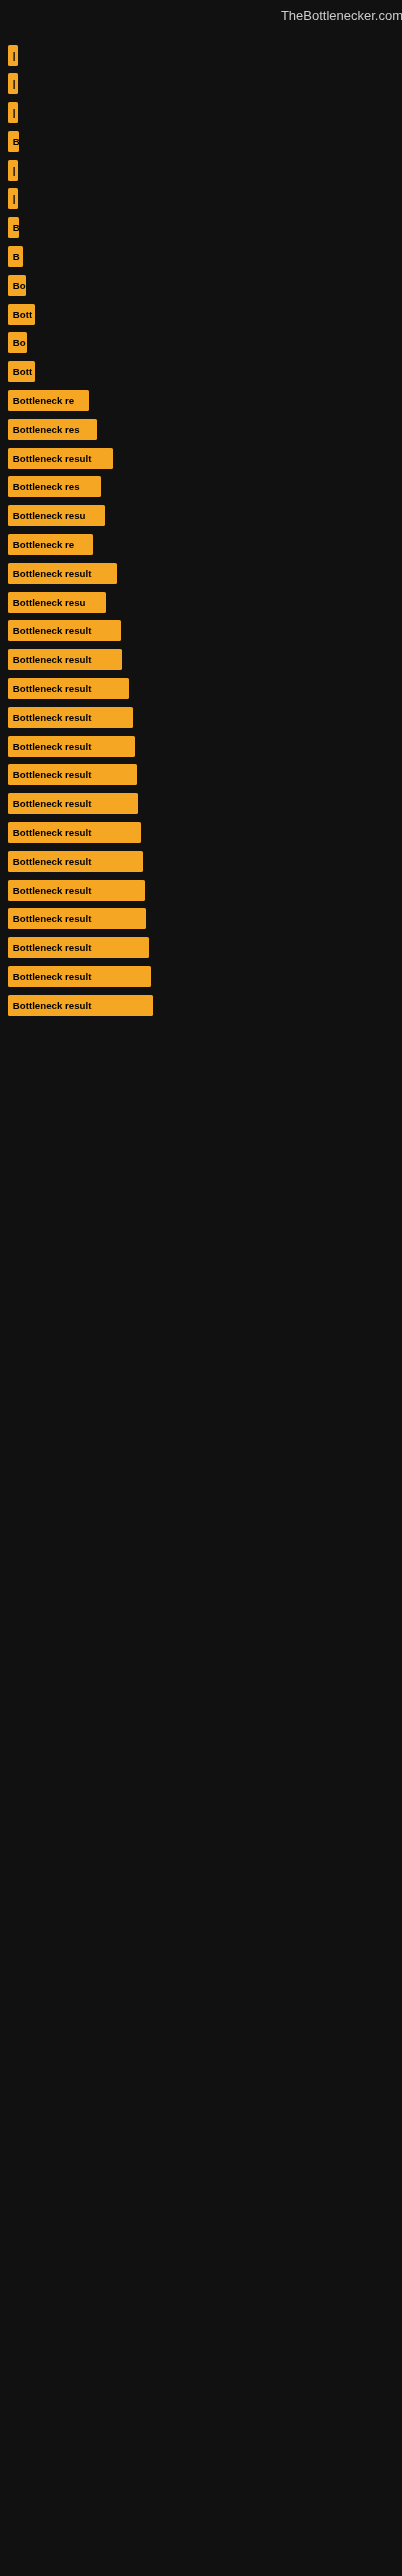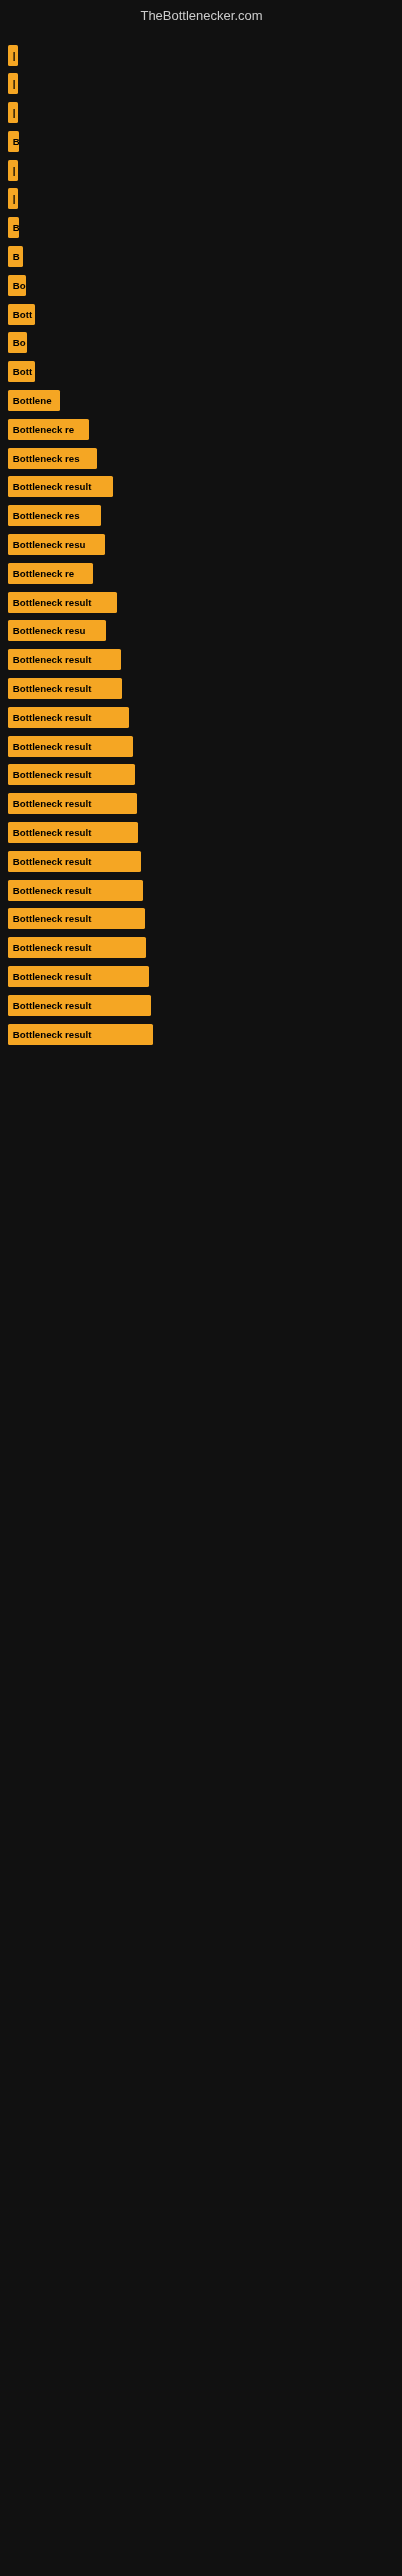--- a/index.html
+++ b/index.html
@@ -10,21 +10,21 @@
     body {
       width: 403px;
       min-height: 2576px;
       background-color: #111111;
       font-family: Arial, sans-serif;
       position: relative;
     }
     .site-title {
       color: #cccccc;
       font-size: 13px;
-      text-align: center;
+      text-align: right;
       padding: 8px 0 4px 0;
     }
     .bars-container {
       display: flex;
       flex-direction: column;
       padding: 16px 8px 8px 8px;
       gap: 0px;
     }
     .bar-row {
       display: flex;
@@ -113,25 +113,20 @@
       <div class="bar-label" style="width: 19.3px; min-width: 19.3px;">
         <span>Bo</span>
       </div>
     </div>
     <div class="bar-row">
       <div class="bar-label" style="width: 27px; min-width: 27px;">
         <span>Bott</span>
       </div>
     </div>
     <div class="bar-row">
-      <div class="bar-label" style="width: 52px; min-width: 52px;">
-        <span>Bottlene</span>
-      </div>
-    </div>
-    <div class="bar-row">
       <div class="bar-label" style="width: 81px; min-width: 81px;">
         <span>Bottleneck re</span>
       </div>
     </div>
     <div class="bar-row">
       <div class="bar-label" style="width: 89px; min-width: 89px;">
         <span>Bottleneck res</span>
       </div>
     </div>
     <div class="bar-row">

